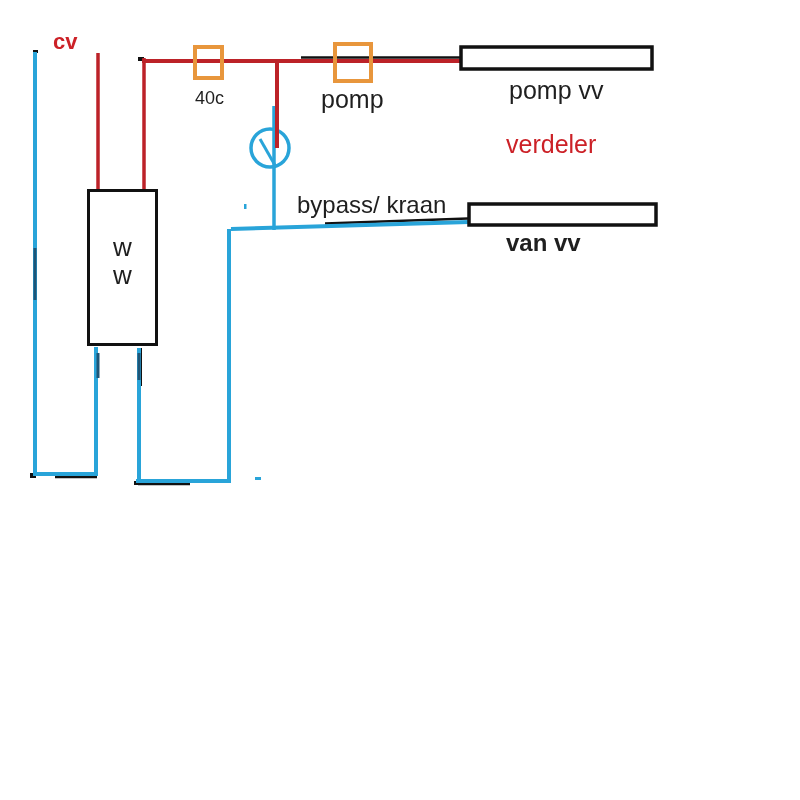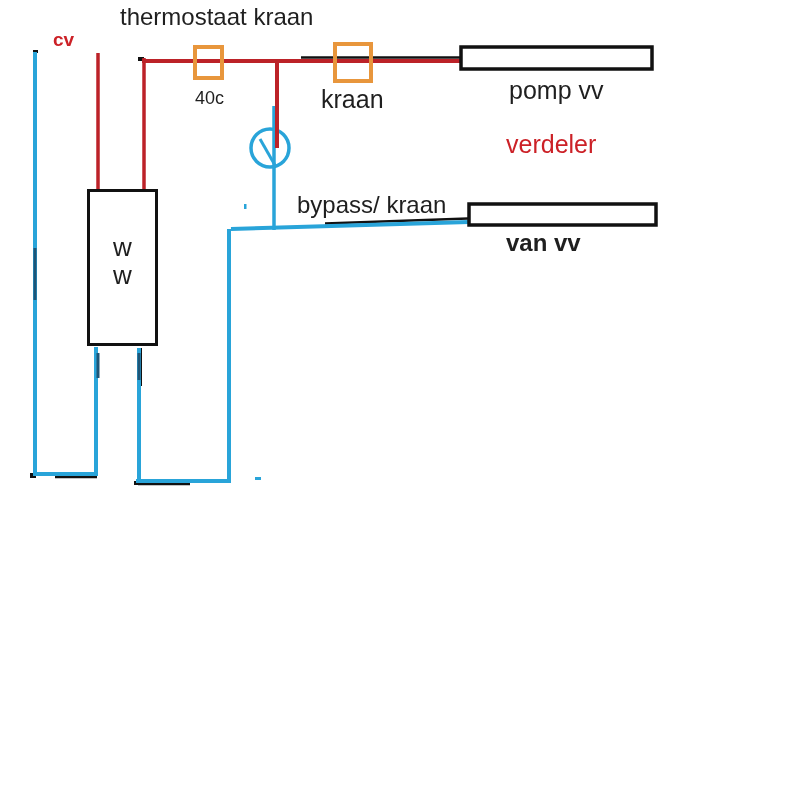--- a/index.html
+++ b/index.html
@@ -83,22 +83,21 @@
 
     <rect x="244" y="204" width="2.5" height="5" fill="#29a4d9"></rect>
     <rect x="255" y="477" width="6" height="3" fill="#29a4d9"></rect>
   </svg>
 
   <div id="ww-box">
     <span>w</span>
     <span>w</span>
   </div>
 
-  <div class="lbl" style="left:120px;top:4px;font-size:24px;">thermostaat kraan</div>
-  <div class="lbl red bold" style="left:53px;top:30px;font-size:19px;">cv</div>
+  <div class="lbl red bold" style="left:53px;top:30px;font-size:22px;">cv</div>
   <div class="lbl" style="left:195px;top:89px;font-size:18px;">40c</div>
-  <div class="lbl" style="left:321px;top:86px;font-size:25px;">kraan</div>
+  <div class="lbl" style="left:321px;top:86px;font-size:25px;">pomp</div>
   <div class="lbl" style="left:297px;top:152px;font-size:24px;margin-top:40px;">bypass/ kraan</div>
   <div class="lbl" style="left:509px;top:77px;font-size:25px;">pomp vv</div>
   <div class="lbl red" style="left:506px;top:131px;font-size:25px;text-align:right;">verdeler</div>
   <div class="lbl" style="left:506px;top:230px;font-size:24px;font-weight:bold;">van vv</div>
 
 </div>
 
 </body></html>

